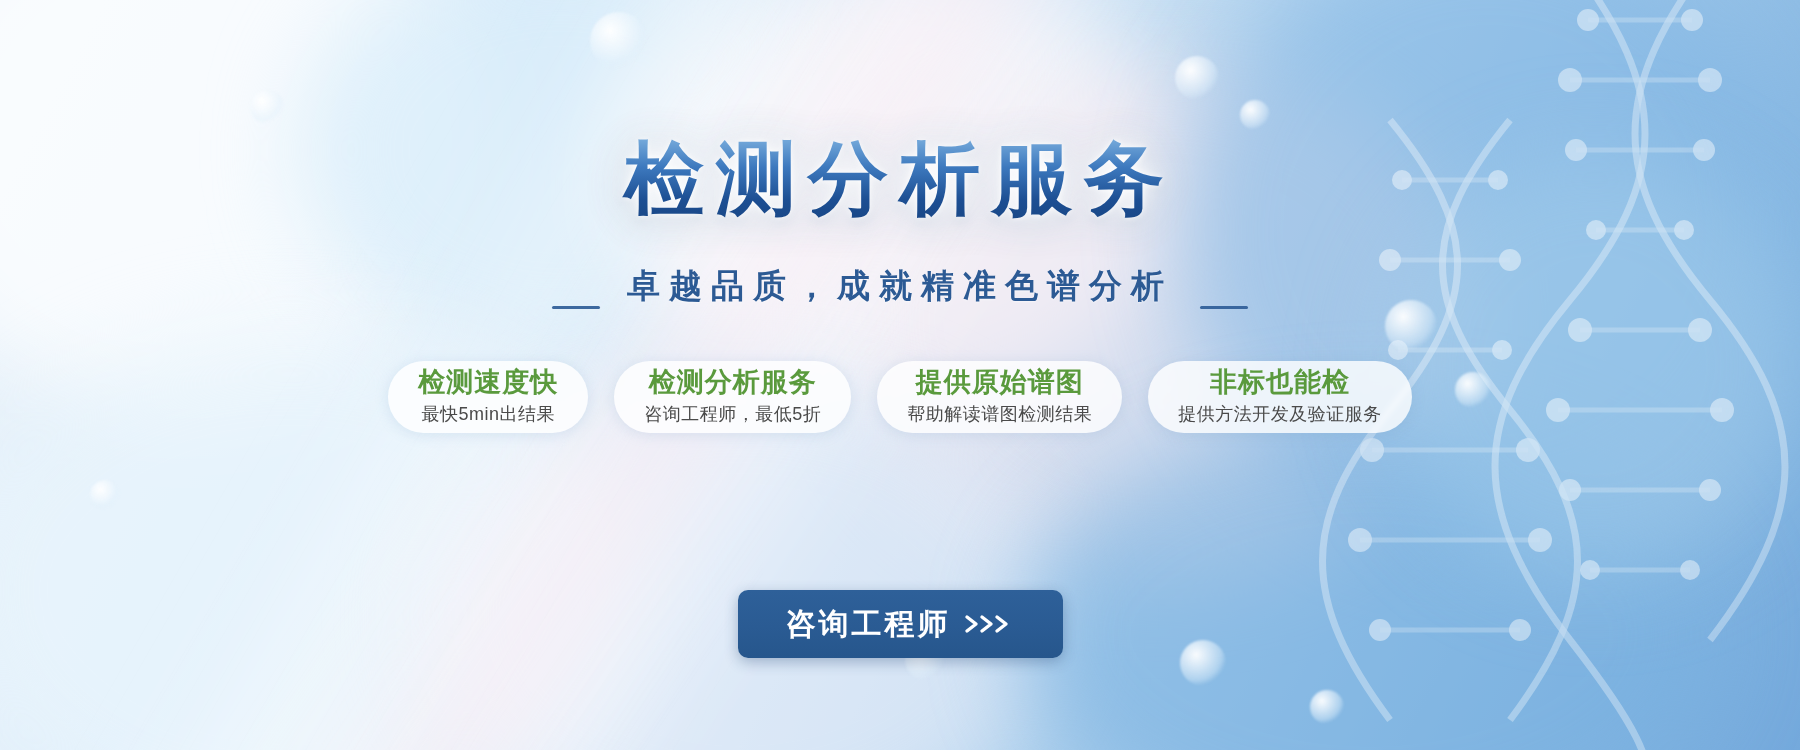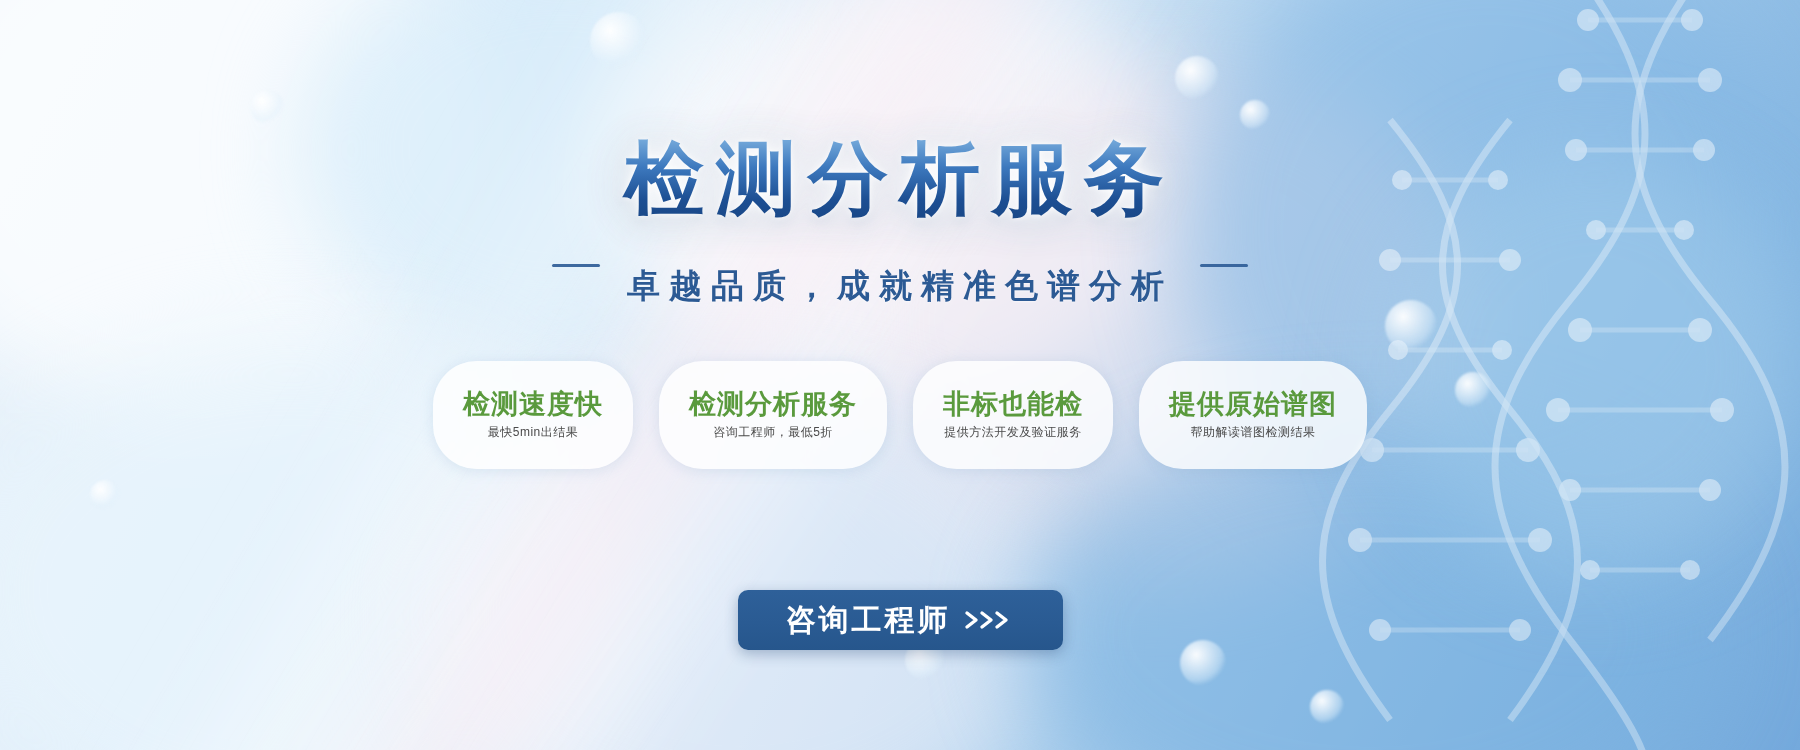--- a/index.html
+++ b/index.html
@@ -85,59 +85,59 @@
     -webkit-text-fill-color:transparent;
     filter:drop-shadow(0 0 3px rgba(255,255,255,.95))
            drop-shadow(0 0 10px rgba(255,255,255,.9))
            drop-shadow(0 0 20px rgba(255,255,255,.8))
            drop-shadow(0 3px 5px rgba(40,80,130,.28));
     white-space:nowrap;
   }
 
   .subtitle-row{
     position:absolute; left:0; right:0; top:264px;
-    display:flex; align-items:flex-start; justify-content:center; gap:27px;
+    display:flex; align-items:flex-end; justify-content:center; gap:27px;
   }
   .sub-dash{
     width:48px; height:3px; background:#2f5d97; opacity:.92; border-radius:2px;
   }
   .subtitle{
     font-size:33px; font-weight:bold; letter-spacing:9px;
     color:#2c5a94; white-space:nowrap;
     text-shadow:0 1px 2px rgba(255,255,255,.55);
   }
 
   
   .pills{
     position:absolute; left:0; right:0; top:361px;
     display:flex; justify-content:center; align-items:stretch; gap:26px;
   }
   .pill{
-    height:108px;
+    height:72px;
     padding:0 30px;
     display:flex; flex-direction:column; align-items:center; justify-content:center;
     border-radius:44px;
     background:rgba(255,255,255,.80);
     box-shadow:0 2px 14px rgba(120,160,200,.20);
     backdrop-filter:blur(2px);
   }
   .pill-title{
     font-size:27px; font-weight:bold; color:#5a9a3d;
     letter-spacing:1px; line-height:1.18; white-space:nowrap;
   }
   .pill-sub{
-    font-size:12px; color:#4a4a4a; letter-spacing:.5px;
+    font-size:18px; color:#4a4a4a; letter-spacing:.5px;
     line-height:1.3; margin-top:4px; white-space:nowrap;
   }
 
   
   .cta-wrap{ position:absolute; left:0; right:0; top:590px; display:flex; justify-content:center; }
   .cta{
     display:inline-flex; align-items:center; gap:12px;
-    height:60px; padding:0 48px;
+    height:68px; padding:0 48px;
     border:none; border-radius:10px;
     background:linear-gradient(180deg,#2e6099 0%,#2a5b93 55%,#26568c 100%);
     box-shadow:0 4px 14px rgba(25,60,110,.32);
     cursor:pointer;
   }
   .cta-label{
     font-size:30px; font-weight:bold; color:#ffffff; letter-spacing:3px; white-space:nowrap;
   }
   .cta-arrows{
     display:inline-flex; align-items:center; color:#fff;
@@ -243,27 +243,27 @@
         <span class="pill-title">检测速度快</span>
         <span class="pill-sub">最快5min出结果</span>
       </div>
 
       <div class="pill">
         <span class="pill-title">检测分析服务</span>
         <span class="pill-sub">咨询工程师，最低5折</span>
       </div>
 
       <div class="pill">
+        <span class="pill-title">提供原始谱图</span>
+        <span class="pill-sub">帮助解读谱图检测结果</span>
+      </div>
+
+      <div class="pill">
         <span class="pill-title">非标也能检</span>
         <span class="pill-sub">提供方法开发及验证服务</span>
-      </div>
-
-      <div class="pill">
-        <span class="pill-title">提供原始谱图</span>
-        <span class="pill-sub">帮助解读谱图检测结果</span>
       </div>
 
     </div>
 
     <div class="cta-wrap">
       <button class="cta">
         <span class="cta-label">咨询工程师</span>
         <span class="cta-arrows">
           <svg width="52" height="26" viewBox="0 0 52 26" aria-hidden="true">
             <g fill="none" stroke="#ffffff" stroke-width="3.4" stroke-linecap="round" stroke-linejoin="round">

